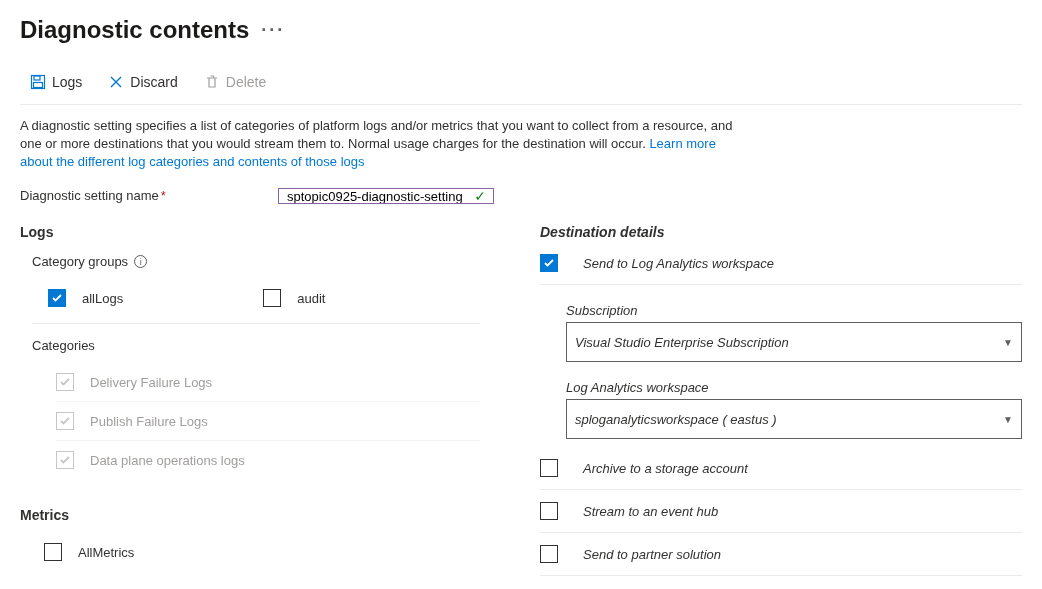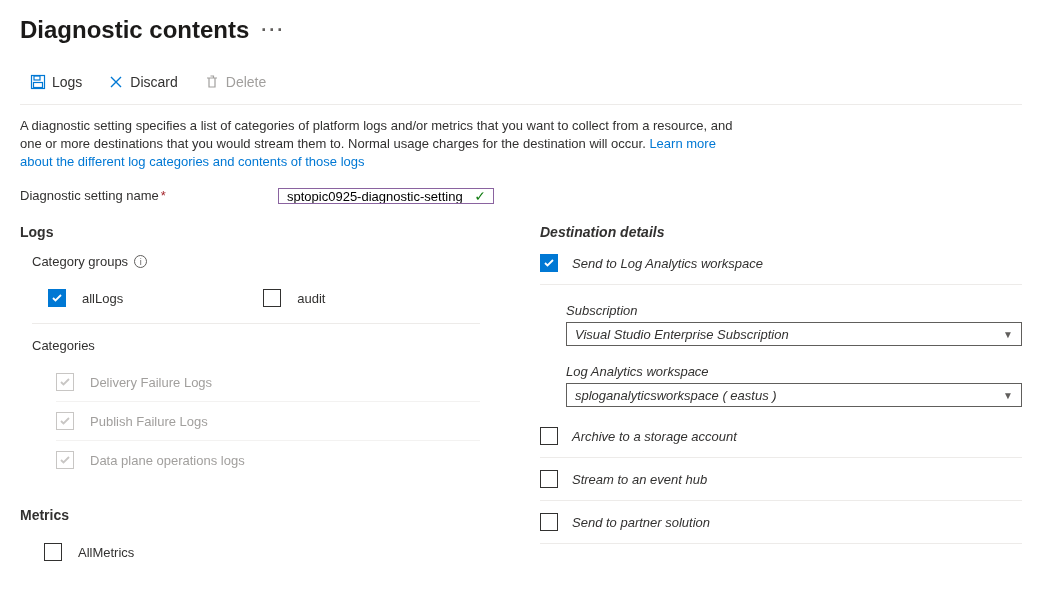--- a/index.html
+++ b/index.html
@@ -149,36 +149,36 @@
   .cat-list { padding-left: 36px; }
   .cat-list .cb-row { padding: 10px 0; border-bottom: 1px solid #f3f2f1; }
   .cat-list .cb-row:last-child { border-bottom: none; }
   .disabled-text { color: #a19f9d; }
   .metrics-list { padding-left: 24px; margin-top: 8px;}
   .dest-block { padding-left: 26px; margin-top: 18px; margin-bottom: 8px; }
   .dest-field-label { font-size: 13px; margin-bottom: 4px; }
   .select {
     width: 100%;
     max-width: 470px;
-    height: 24px;
+    height: 40px;
     border: 1px solid #605e5c;
     background: #fff;
     display: flex;
     align-items: center;
     justify-content: space-between;
     padding: 0 8px;
     font-size: 13px;
     cursor: pointer;
     margin-bottom: 18px;
   }
   .chevron { font-size: 10px; color: #605e5c; }
   .dest-row {
     display: flex;
     align-items: center;
-    gap: 14px;
+    gap: 25px;
     padding: 12px 0;
     border-bottom: 1px solid #edebe9;
     font-size: 13px;
   }
   .dest-row.first { border-bottom: 1px solid #edebe9; padding-top: 0;}
 </style>
 </head>
 <body>
 
 <h1 class="page-title">

